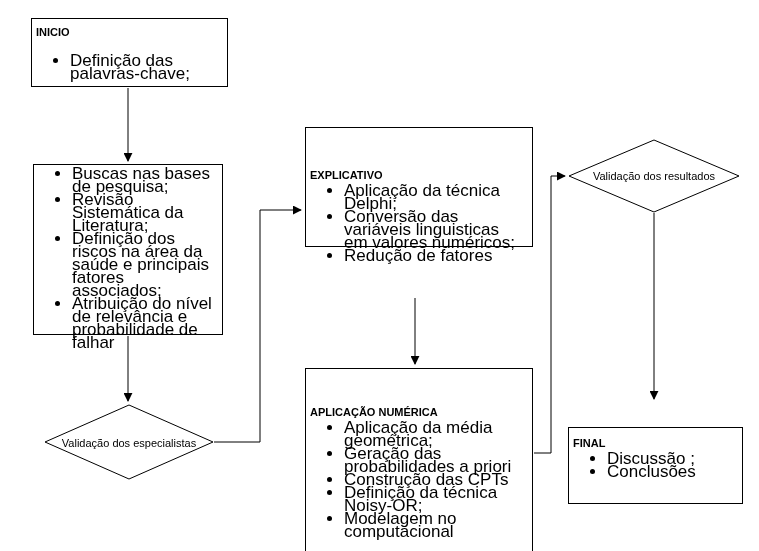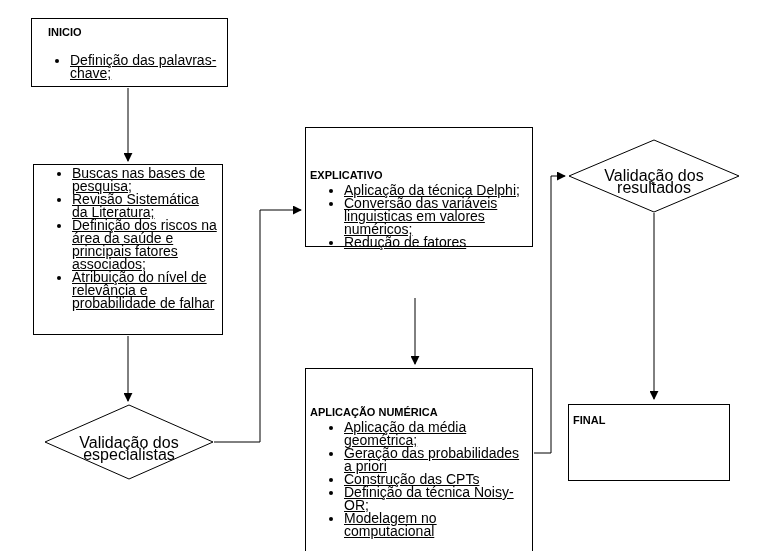--- a/index.html
+++ b/index.html
@@ -11,41 +11,41 @@
   .node{
     position:absolute;border:1px solid #000;background:#fff;
     box-sizing:border-box;
   }
   .node-title{
     font-size:11px;font-weight:bold;padding-left:4px;line-height:13px;
     white-space:nowrap;
   }
   .node-list{
     margin:2px 0 0 0;padding:0 5px 0 38px;
-    font-size:14px;line-height:13px;list-style:disc outside;text-decoration:underline;
+    font-size:17px;line-height:13px;list-style:disc outside;
   }
   .node-list li{margin:0;padding:0;}
   .diamond-label{
-    position:absolute;font-size:16px;line-height:12px;text-align:center;
+    position:absolute;font-size:11px;line-height:12px;text-align:center;
   }
   
   #box-inicio{left:31px;top:18px;width:197px;height:69px;}
-  #box-inicio .node-title{padding-top:7px;margin-left:12px;}
+  #box-inicio .node-title{padding-top:7px;}
   #box-inicio .node-list{margin-top:15px;}
 
   #box-exploratorio{left:33px;top:164px;width:190px;height:171px;}
   #box-exploratorio .node-title{padding-top:6px;}
 
   #box-explicativo{left:305px;top:127px;width:228px;height:120px;}
   #box-explicativo .node-title{padding-top:41px;}
 
   #box-aplicacao{left:305px;top:368px;width:228px;height:200px;}
   #box-aplicacao .node-title{padding-top:37px;}
 
-  #box-final{left:568px;top:404px;width:162px;height:77px;}
+  #box-final{left:568px;top:427px;width:175px;height:77px;}
   #box-final .node-title{padding-top:9px;}
 
   #label-validacao-especialistas{left:45px;top:437px;width:168px;}
   #label-validacao-resultados{left:569px;top:170px;width:170px;}
 </style>
 </head>
 <body>
 
 <div class="canvas">
 
@@ -98,18 +98,22 @@
       <li>Aplicação da média geométrica;</li>
       <li>Geração das probabilidades a priori</li>
       <li>Construção das CPTs</li>
       <li>Definição da técnica Noisy-OR;</li>
       <li>Modelagem no computacional</li>
     </ul>
   </div>
 
   <div class="node" id="box-final">
     <div class="node-title">FINAL</div>
+    <ul class="node-list">
+      <li>Discussão ;</li>
+      <li>Conclusões</li>
+    </ul>
   </div>
 
   <div class="diamond-label" id="label-validacao-especialistas">Validação dos especialistas</div>
   <div class="diamond-label" id="label-validacao-resultados">Validação dos resultados</div>
 
 </div>
 
 </body></html>

